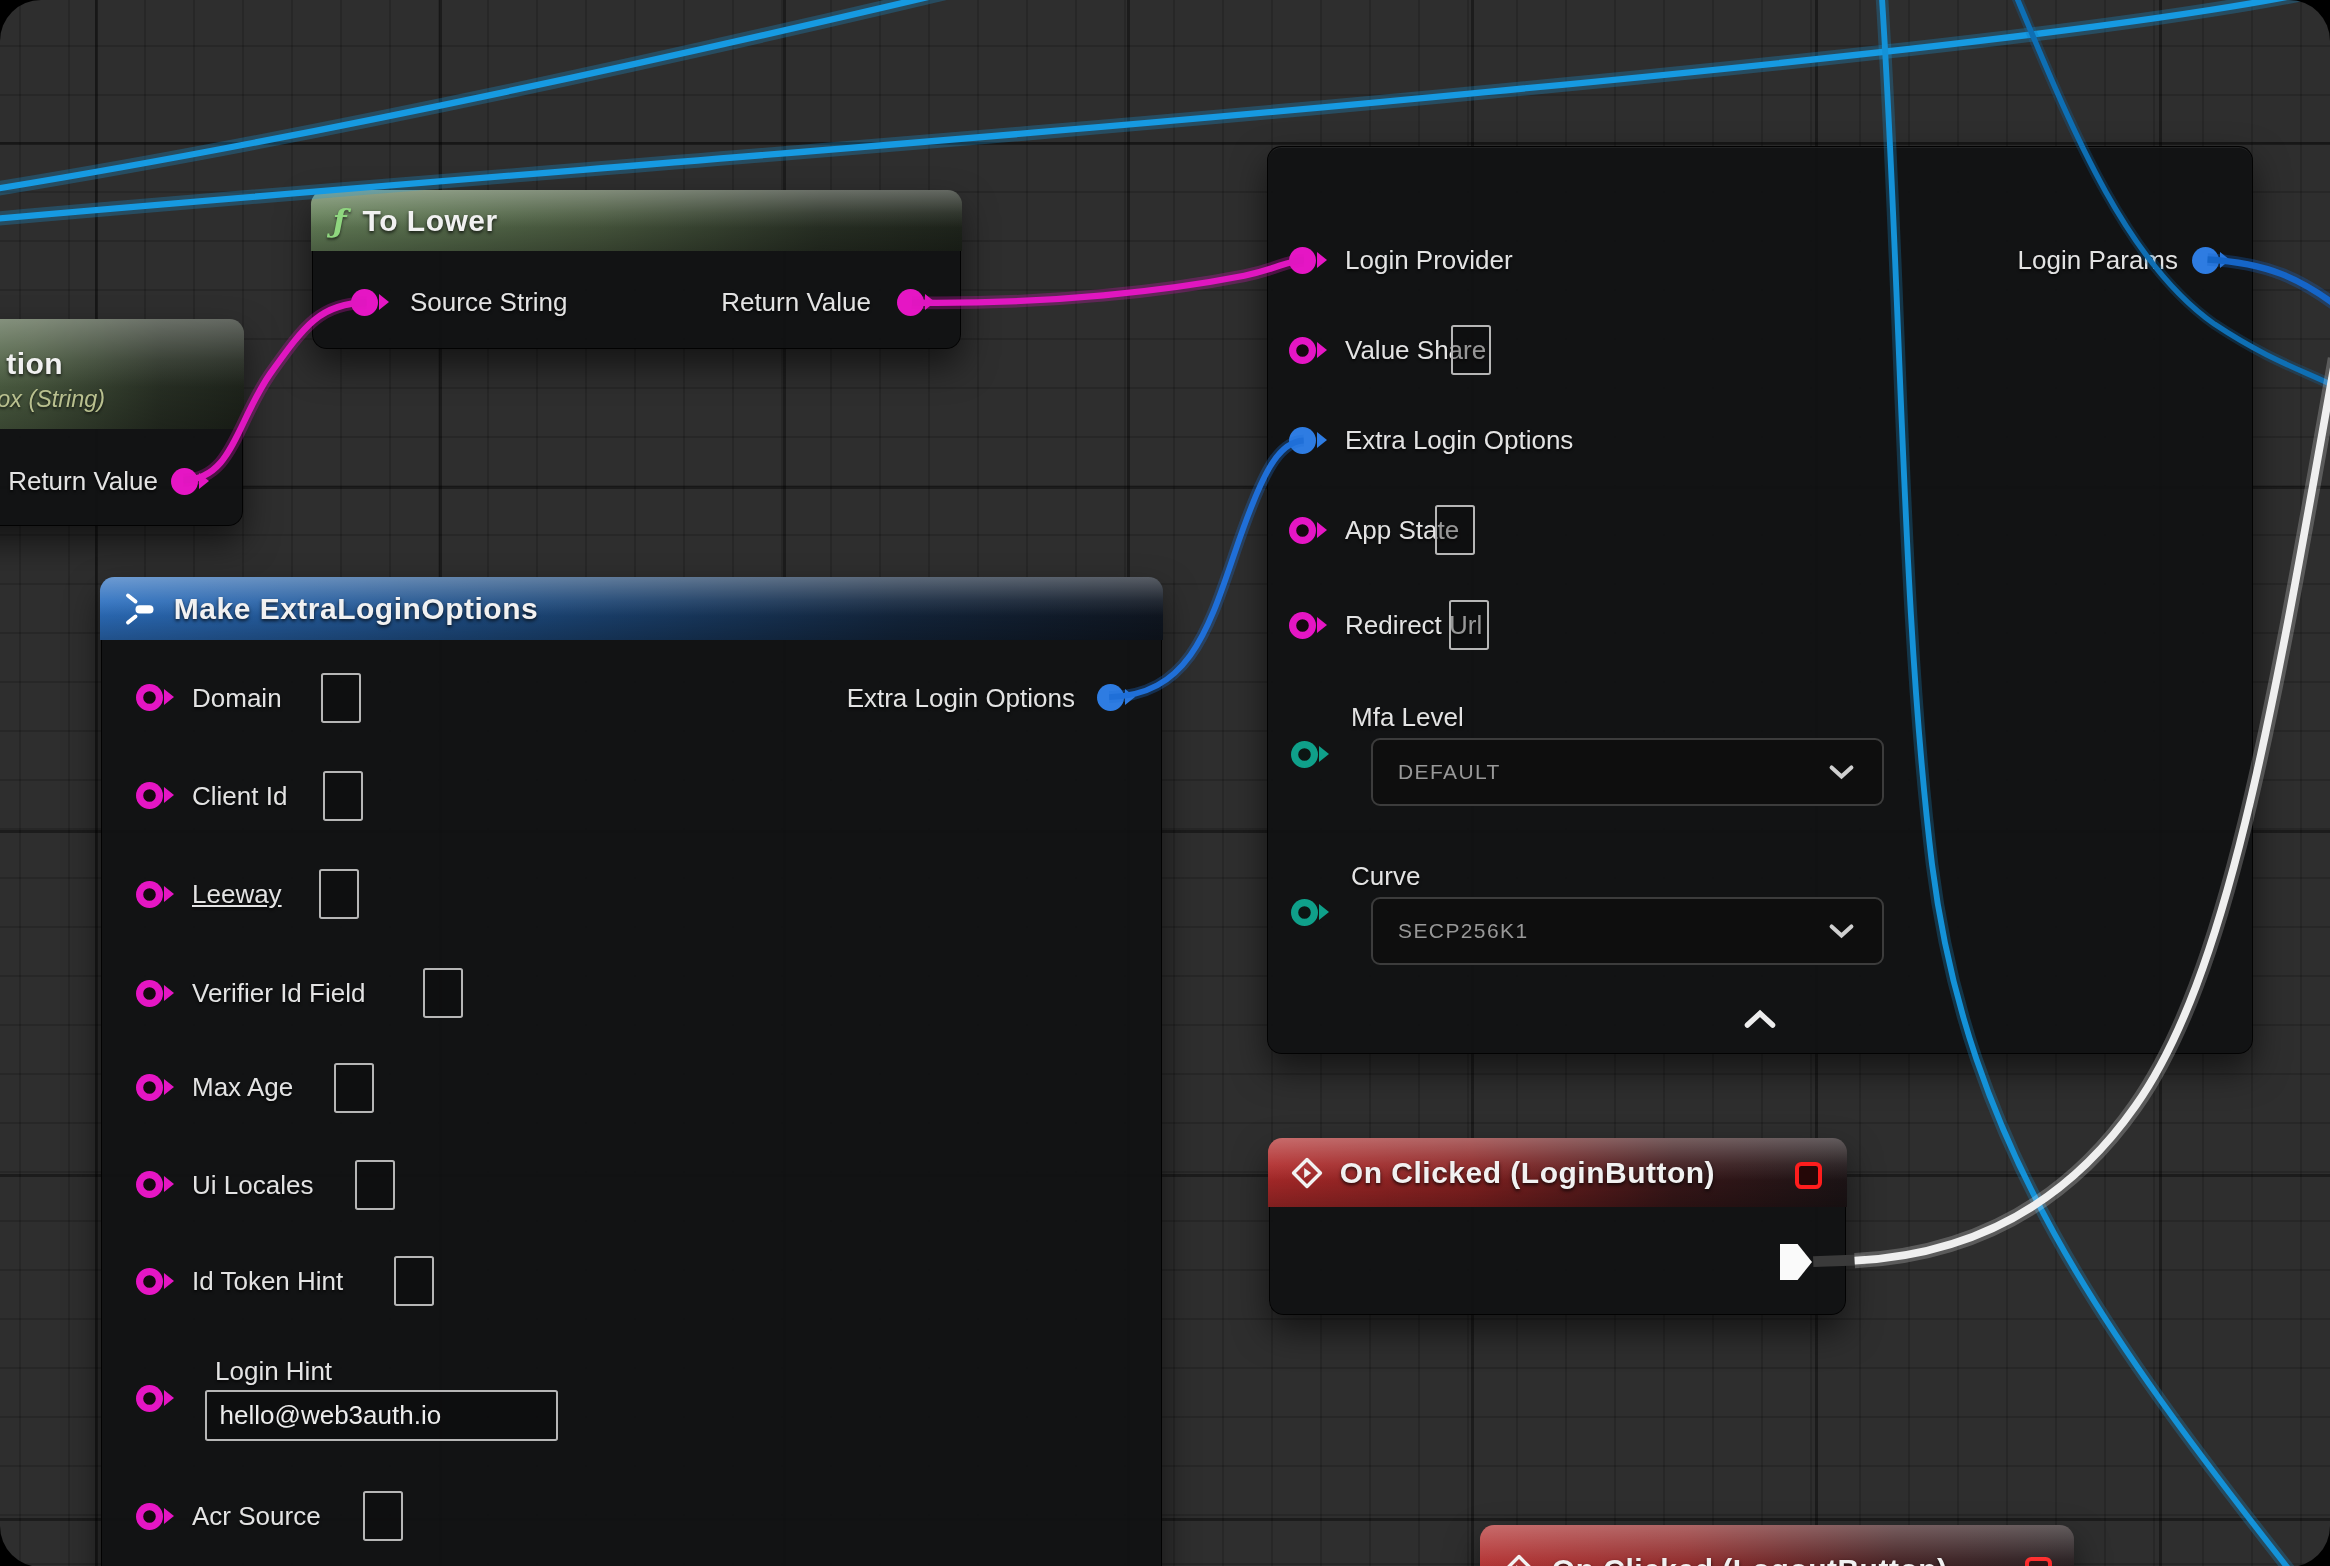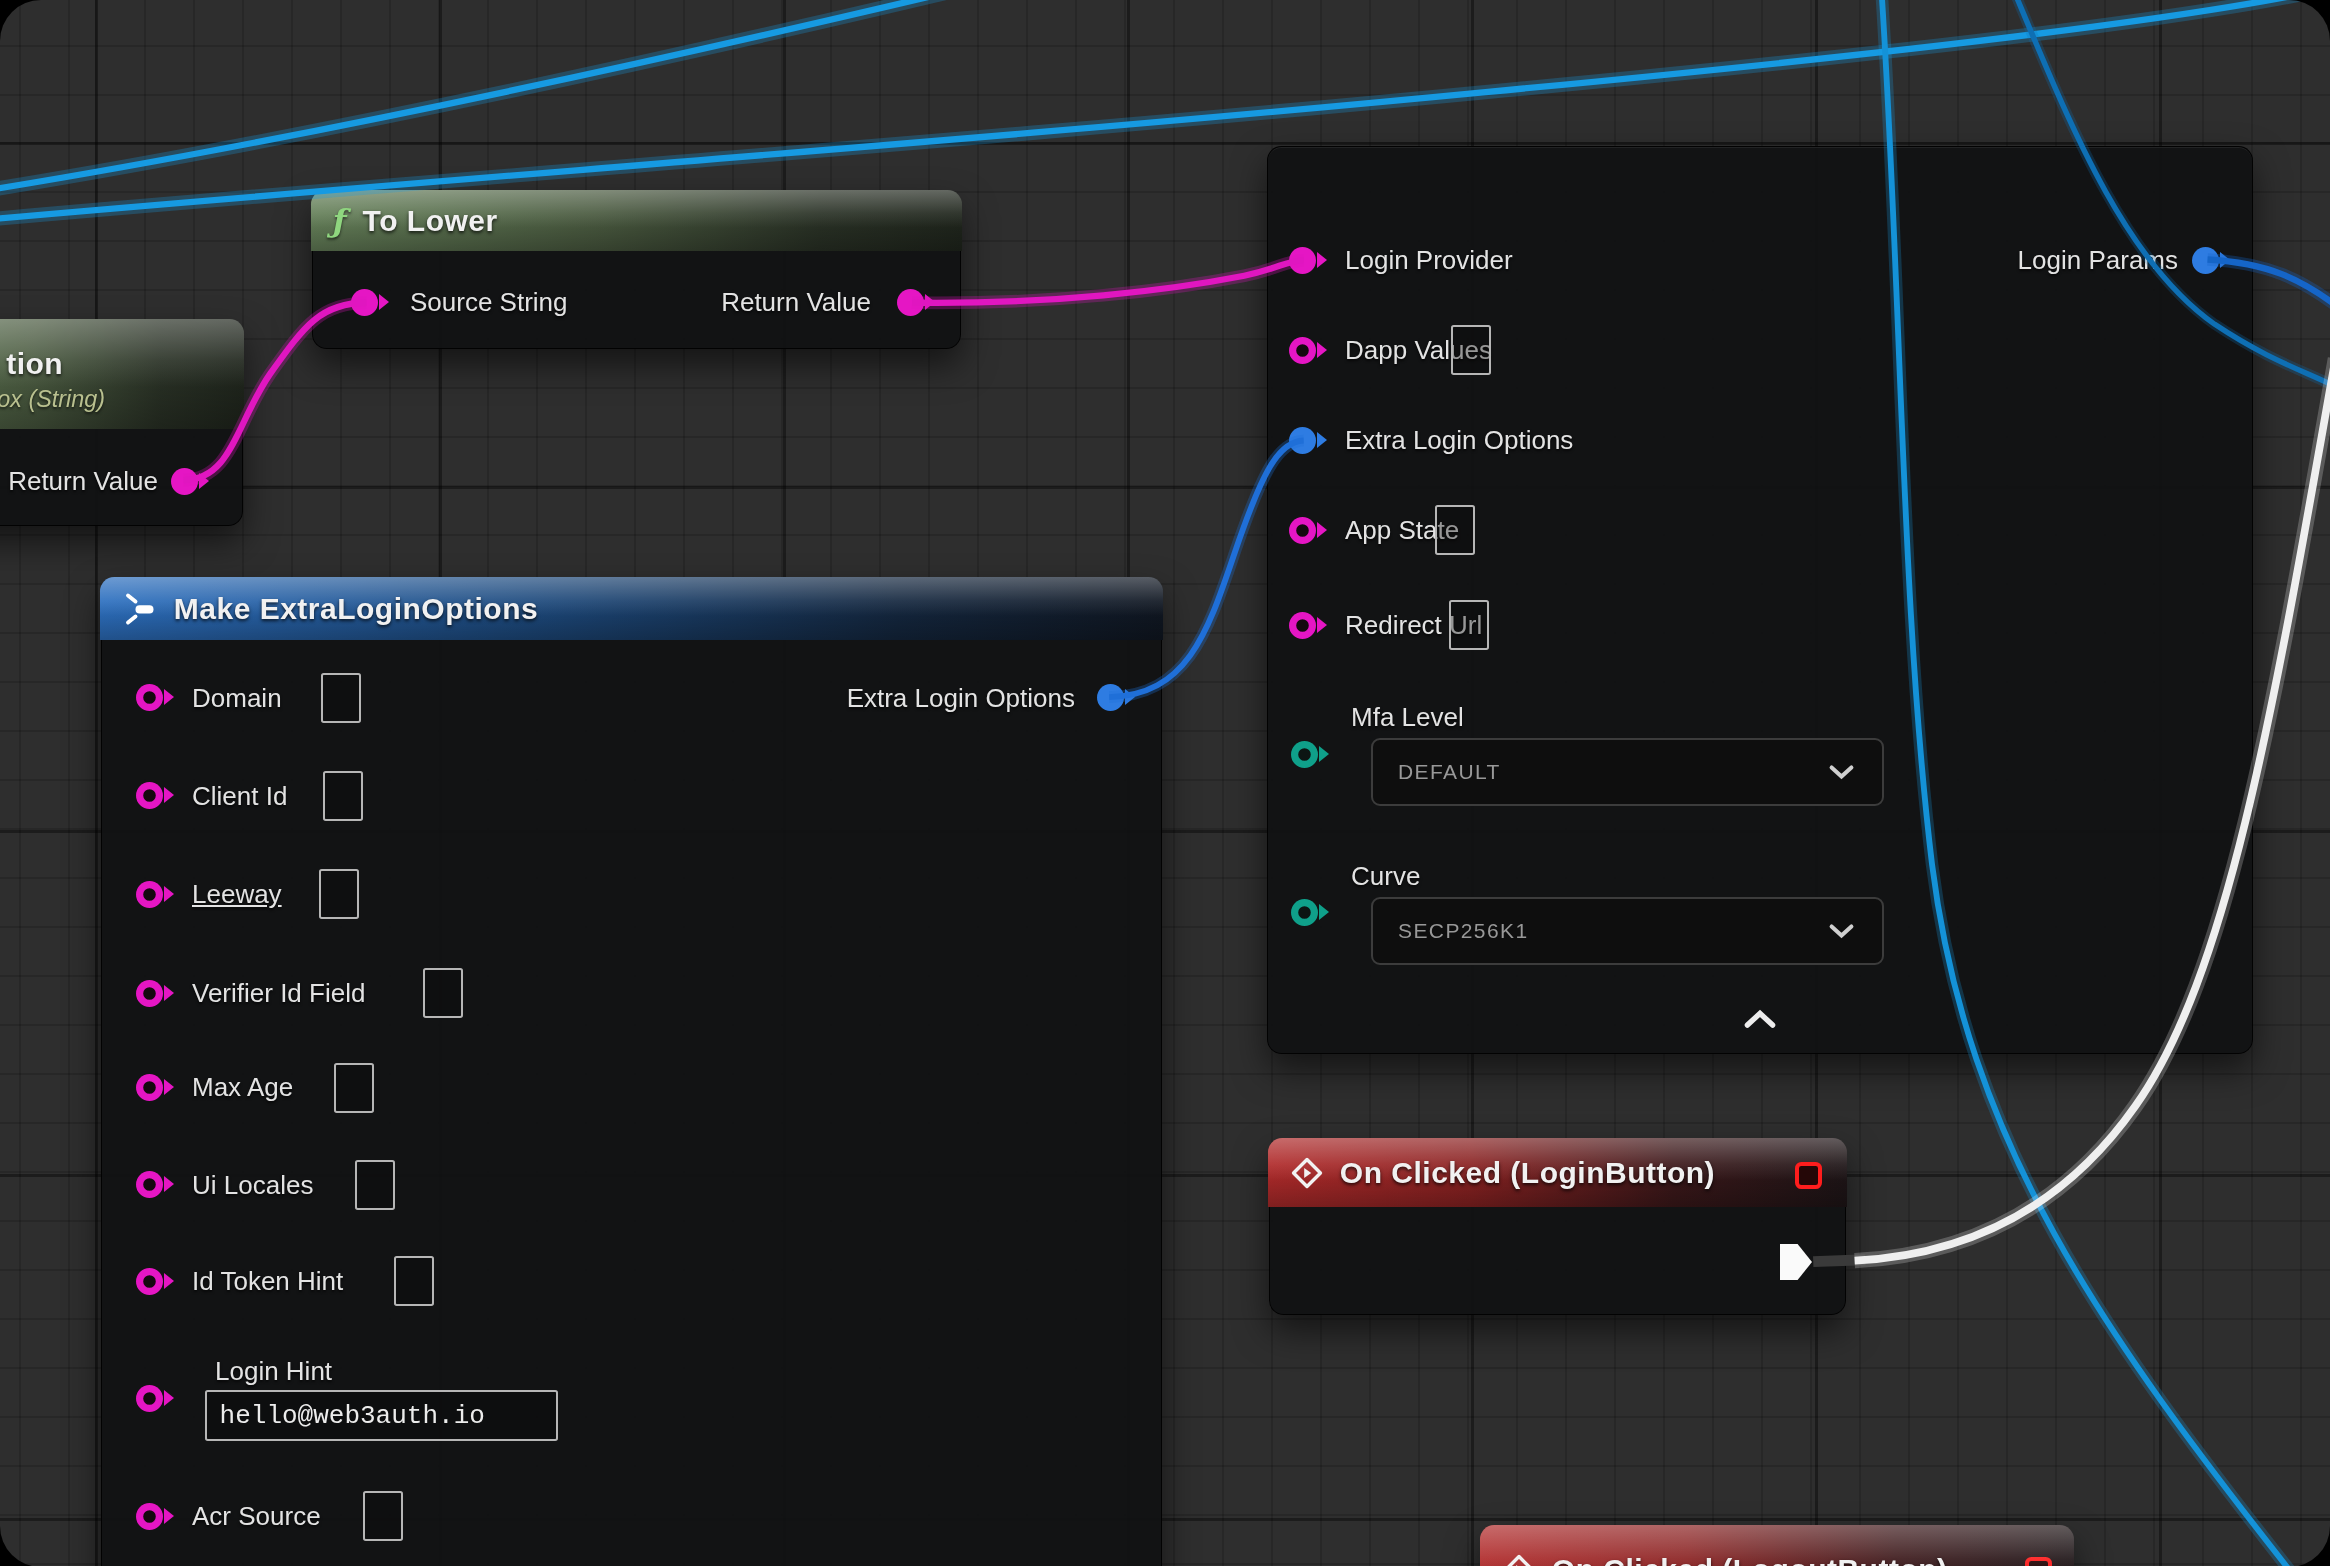--- a/index.html
+++ b/index.html
@@ -38,21 +38,21 @@
   .lbl{position:absolute;font-size:26px;color:#e3e3e3;text-shadow:0 1.8px 2.7px rgba(0,0,0,.7);white-space:nowrap;line-height:31px;}
   .pin{position:absolute;width:27px;height:27px;border-radius:50%;}
   .pin::after{content:"";position:absolute;left:28px;top:5.4px;border-left:10.8px solid currentColor;border-top:8px solid transparent;border-bottom:8px solid transparent;}
   .p-pink{color:#e516c4;background:#e516c4;}
   .p-blue{color:#2e7ce2;background:#2e7ce2;}
   .p-teal{color:#0fa08a;background:#0fa08a;}
   .hollow{background:#15090f;box-shadow:inset 0 0 0 7.2px currentColor;}
   .p-teal.hollow{background:#0c1513;}
   .vbox{position:absolute;width:40px;height:50px;border:2.7px solid #b6b6b6;border-radius:2.7px;background:rgba(8,8,8,.35);box-sizing:border-box;}
   .txtin{position:absolute;height:51px;width:353px;border:2.7px solid #b6b6b6;border-radius:2.7px;background:rgba(8,8,8,.45);
-    color:#ececec;font-size:26px;font-family:Liberation Mono, monospace;padding:0 12.6px;box-sizing:border-box;outline:none;}
+    color:#ececec;font-size:26px;font-family:Liberation Sans, sans-serif;padding:0 12.6px;box-sizing:border-box;outline:none;}
   .dd{position:absolute;left:103px;width:513px;height:68px;background:#0e0e0e;border:2.7px solid #3c3c3c;border-radius:9px;
     display:flex;align-items:center;padding:0 25px;box-sizing:border-box;}
   .ddv{font-size:21px;color:#989898;letter-spacing:1.4px;}
   .exec{position:absolute;width:32px;height:36px;background:#fafafa;
     clip-path:polygon(0 0,55% 0,100% 50%,55% 100%,0 100%);}
   .delegate{position:absolute;width:27px;height:27px;border:4.5px solid #ff1d1d;border-radius:6.3px;background:#250707;box-sizing:border-box;}
   .chev{margin-left:auto;display:flex;align-items:center;}
   svg.wires{position:absolute;inset:0;z-index:60;pointer-events:none;}
   .collapse{position:absolute;left:50%;transform:translateX(-50%);}
   .ficon{font-family:"DejaVu Serif",serif;font-style:italic;font-weight:bold;font-size:32px;color:#8fd67f;text-shadow:0 1.8px 2.7px rgba(0,0,0,.6);position:relative;}
@@ -133,21 +133,21 @@
   </div>
 
   <div class="node" style="left:1267px;top:146px;width:984px;height:906px;">
 
     <span class="pin p-pink" style="left:21px;top:100px;"></span>
     <span class="lbl" style="left:77px;top:98px;">Login Provider</span>
     <span class="lbl" style="right:74px;top:98px;">Login Params</span>
     <span class="pin p-blue" style="left:924px;top:100px;"></span>
 
     <span class="pin p-pink hollow" style="left:21px;top:190px;"></span>
-    <span class="lbl" style="left:77px;top:188px;">Dapp Values</span>
+    <span class="lbl" style="left:77px;top:188px;">Value Share</span>
     <span class="vbox" style="left:183px;top:178px;"></span>
 
     <span class="pin p-blue" style="left:21px;top:280px;"></span>
     <span class="lbl" style="left:77px;top:278px;">Extra Login Options</span>
 
     <span class="pin p-pink hollow" style="left:21px;top:370px;"></span>
     <span class="lbl" style="left:77px;top:368px;">App State</span>
     <span class="vbox" style="left:167px;top:358px;"></span>
 
     <span class="pin p-pink hollow" style="left:21px;top:465px;"></span>

